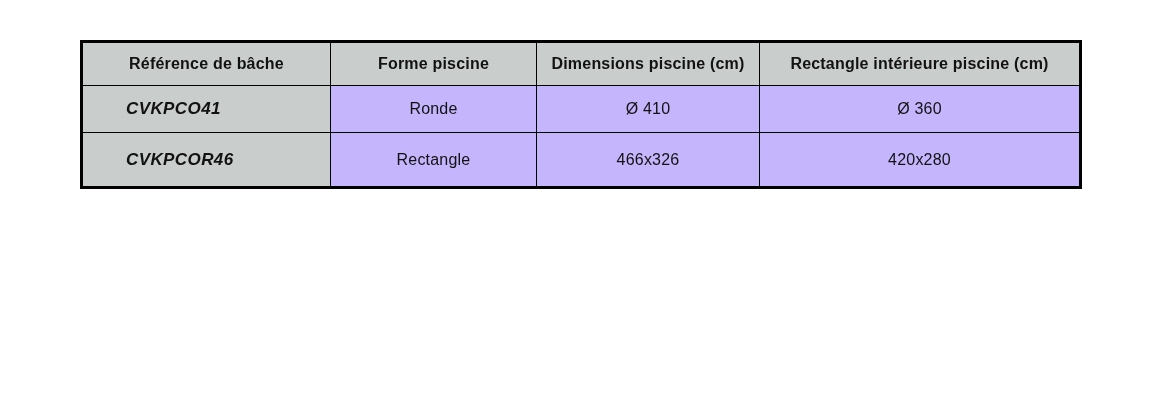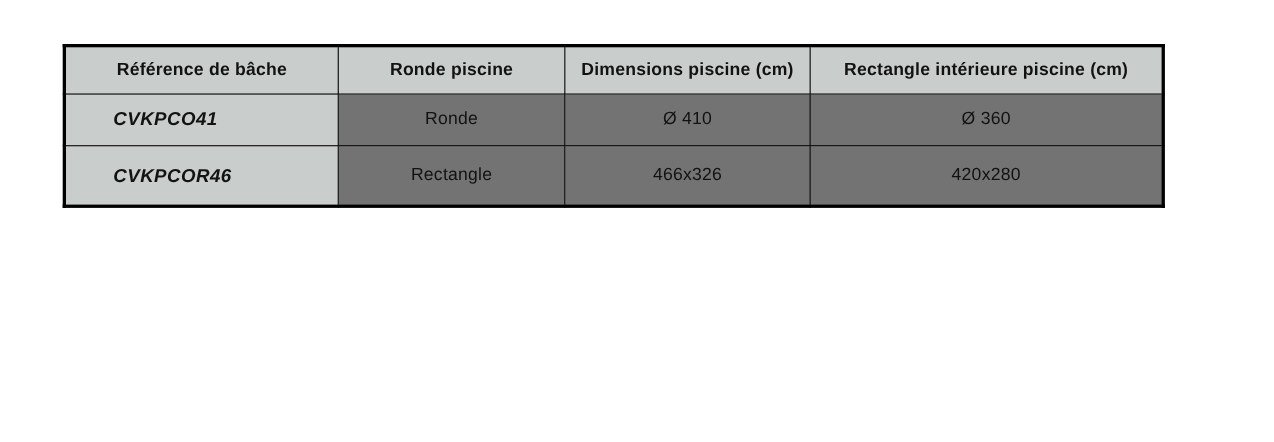--- a/index.html
+++ b/index.html
@@ -7,21 +7,21 @@
     padding: 0;
     background: #ffffff;
     width: 1158px;
     height: 402px;
     font-family: "Liberation Sans", sans-serif;
     position: relative;
     overflow: hidden;
   }
   .spec-table {
     position: absolute;
-    left: 57px;
+    left: 80px;
     top: 40px;
     width: 999px;
     border-collapse: collapse;
     table-layout: fixed;
     border: 3px solid #000000;
   }
   .spec-table col.c1 { width: 249px; }
   .spec-table col.c2 { width: 206px; }
   .spec-table col.c3 { width: 223px; }
   .spec-table col.c4 { width: 321px; }
@@ -41,21 +41,21 @@
   .spec-table tbody tr:nth-child(4) { height: 57px; }
   .spec-table tbody tr:nth-child(5) { height: 53px; }
 
   .spec-table th {
     background: #c9cdcc;
     font-size: 16px;
     font-weight: 700;
     text-align: center;
   }
   .spec-table td {
-    background: #737373;
+    background: #c4b5fd;
     font-size: 16px;
     font-weight: 400;
     text-align: center;
   }
   .spec-table td.ref-cell {
     background: #c9cdcc;
     font-size: 17px;
     font-weight: 700;
     text-align: left;
     padding-left: 43px;
@@ -69,21 +69,21 @@
 <table class="spec-table">
   <colgroup>
     <col class="c1">
       <col class="c2">
       <col class="c3">
       <col class="c4">
   </colgroup>
   <thead>
     <tr>
       <th>Référence de bâche</th>
-      <th>Ronde piscine</th>
+      <th>Forme piscine</th>
       <th>Dimensions piscine (cm)</th>
       <th>Rectangle intérieure piscine  (cm)</th>
     </tr>
   </thead>
   <tbody>
     <tr>
       <td class="ref-cell">CVKPCO41</td>
       <td>Ronde</td>
       <td>Ø 410</td>
       <td>Ø 360</td>

